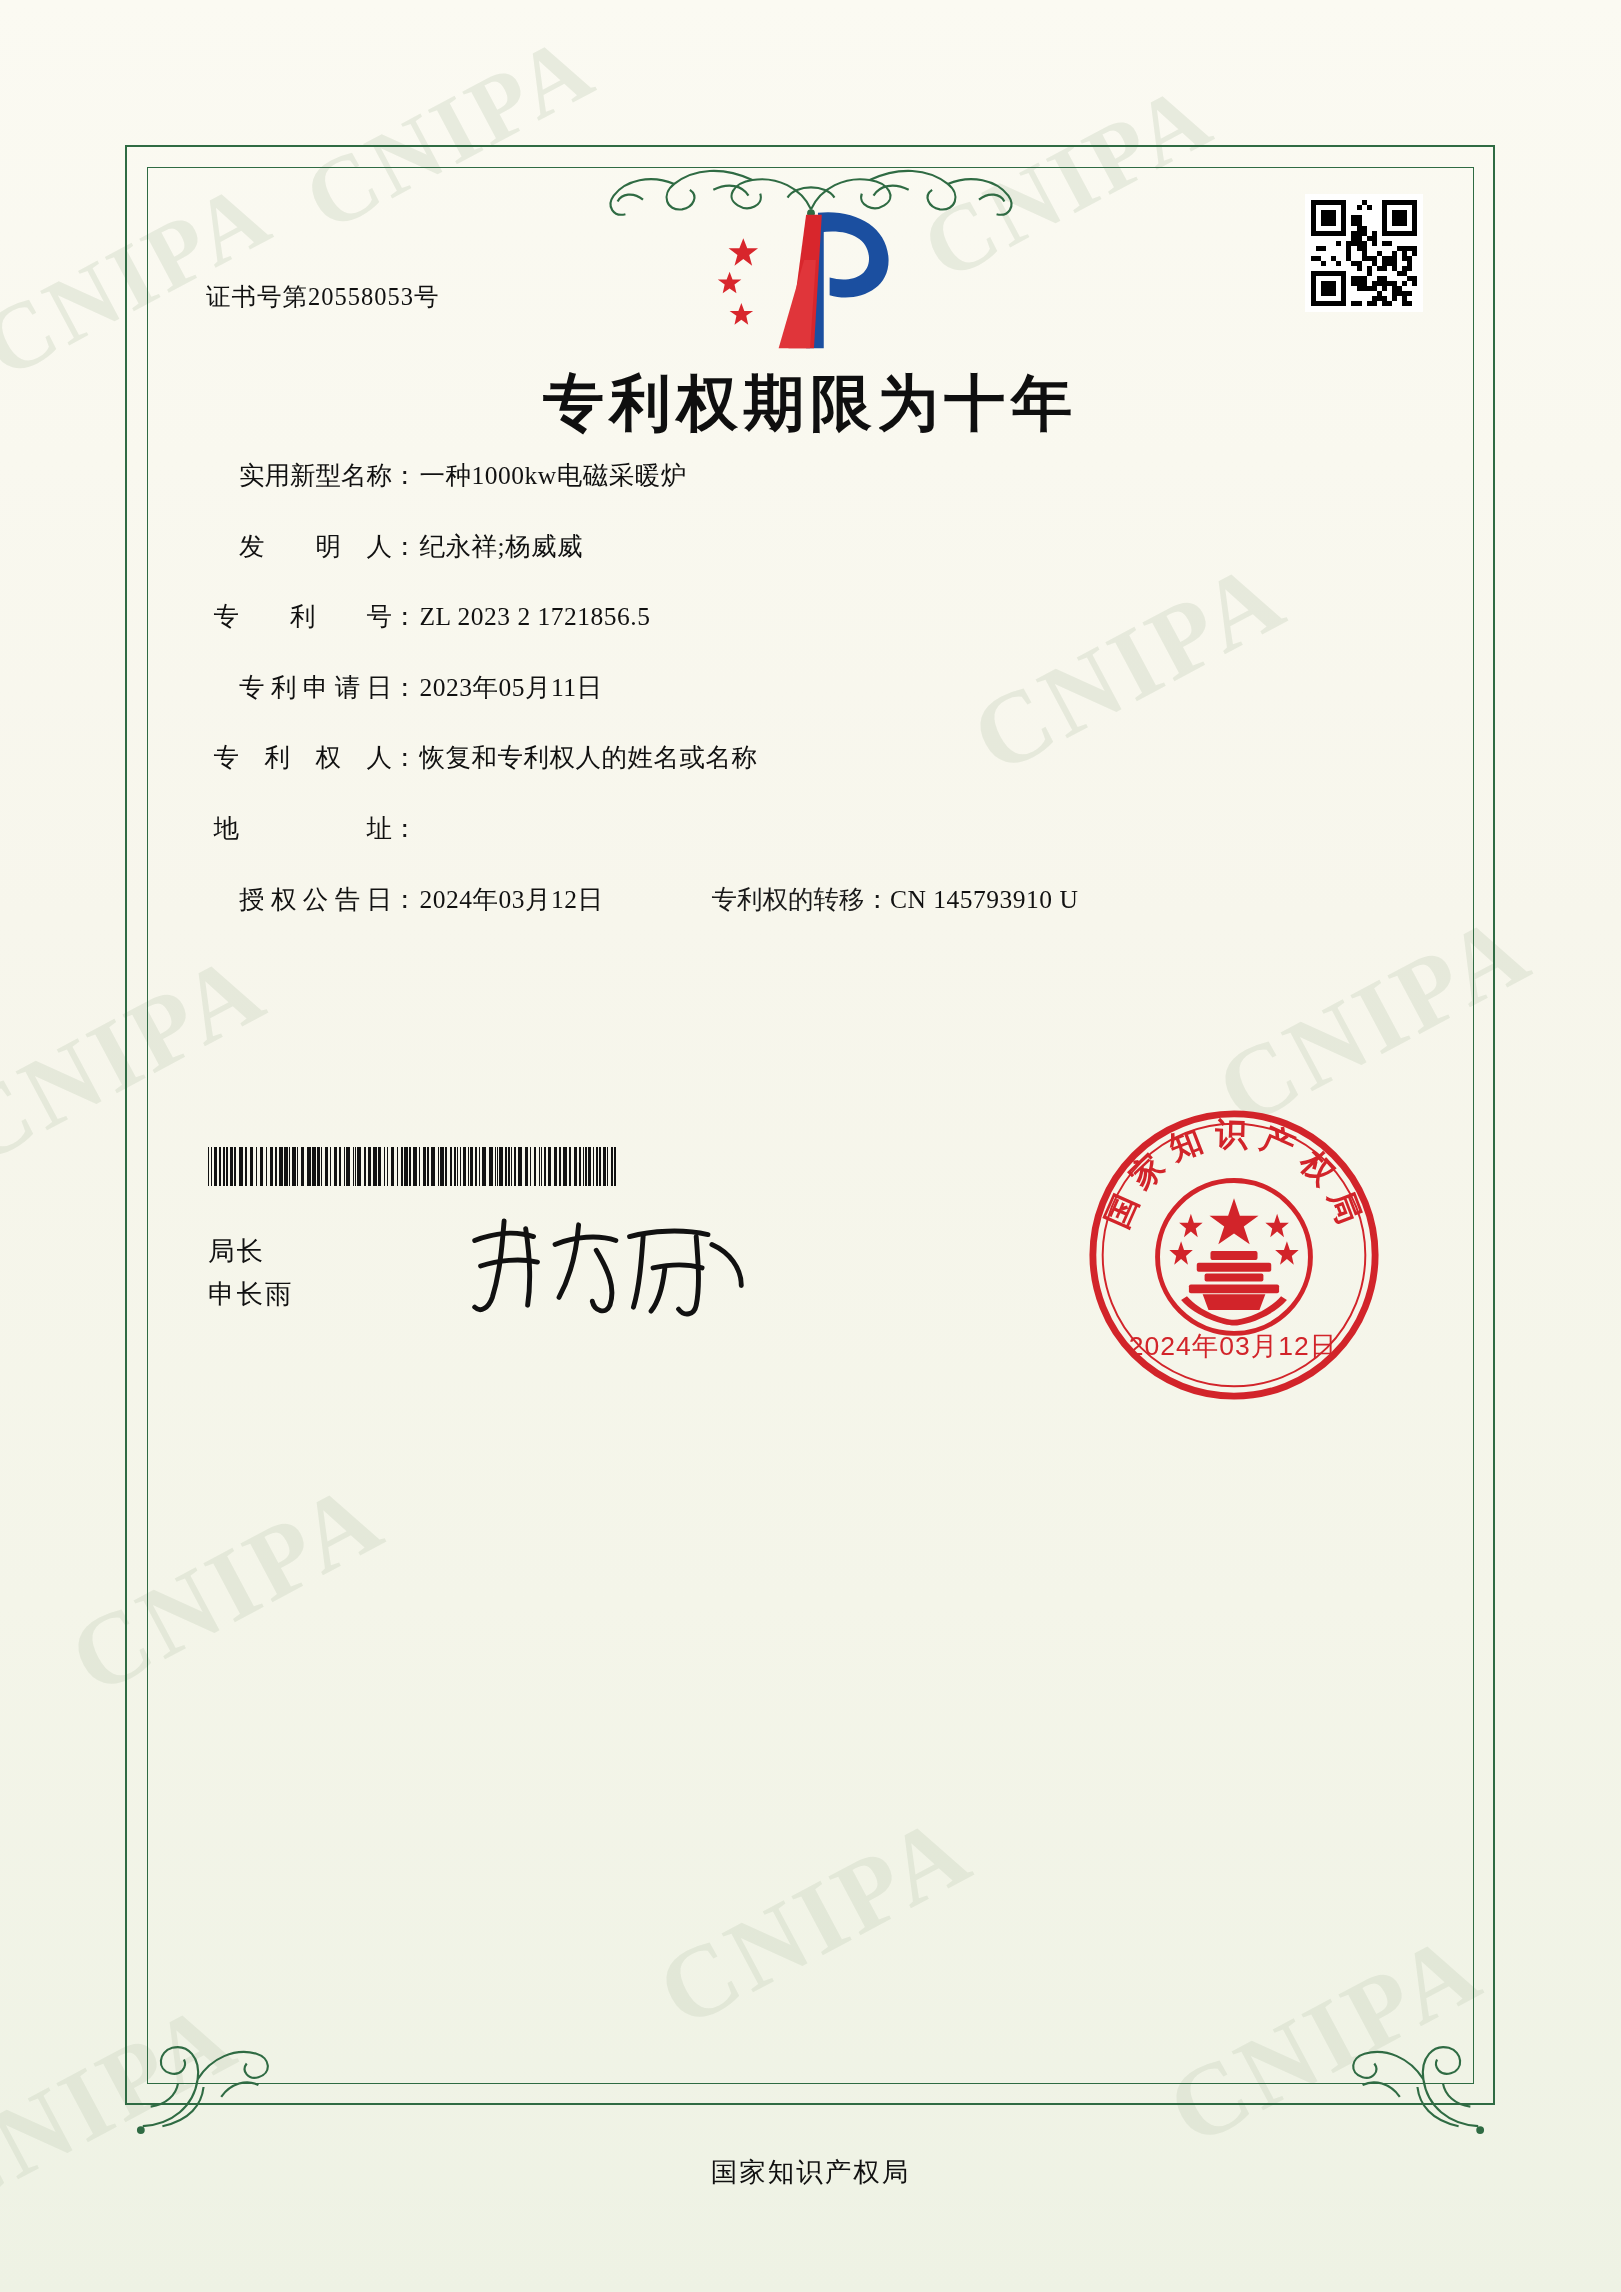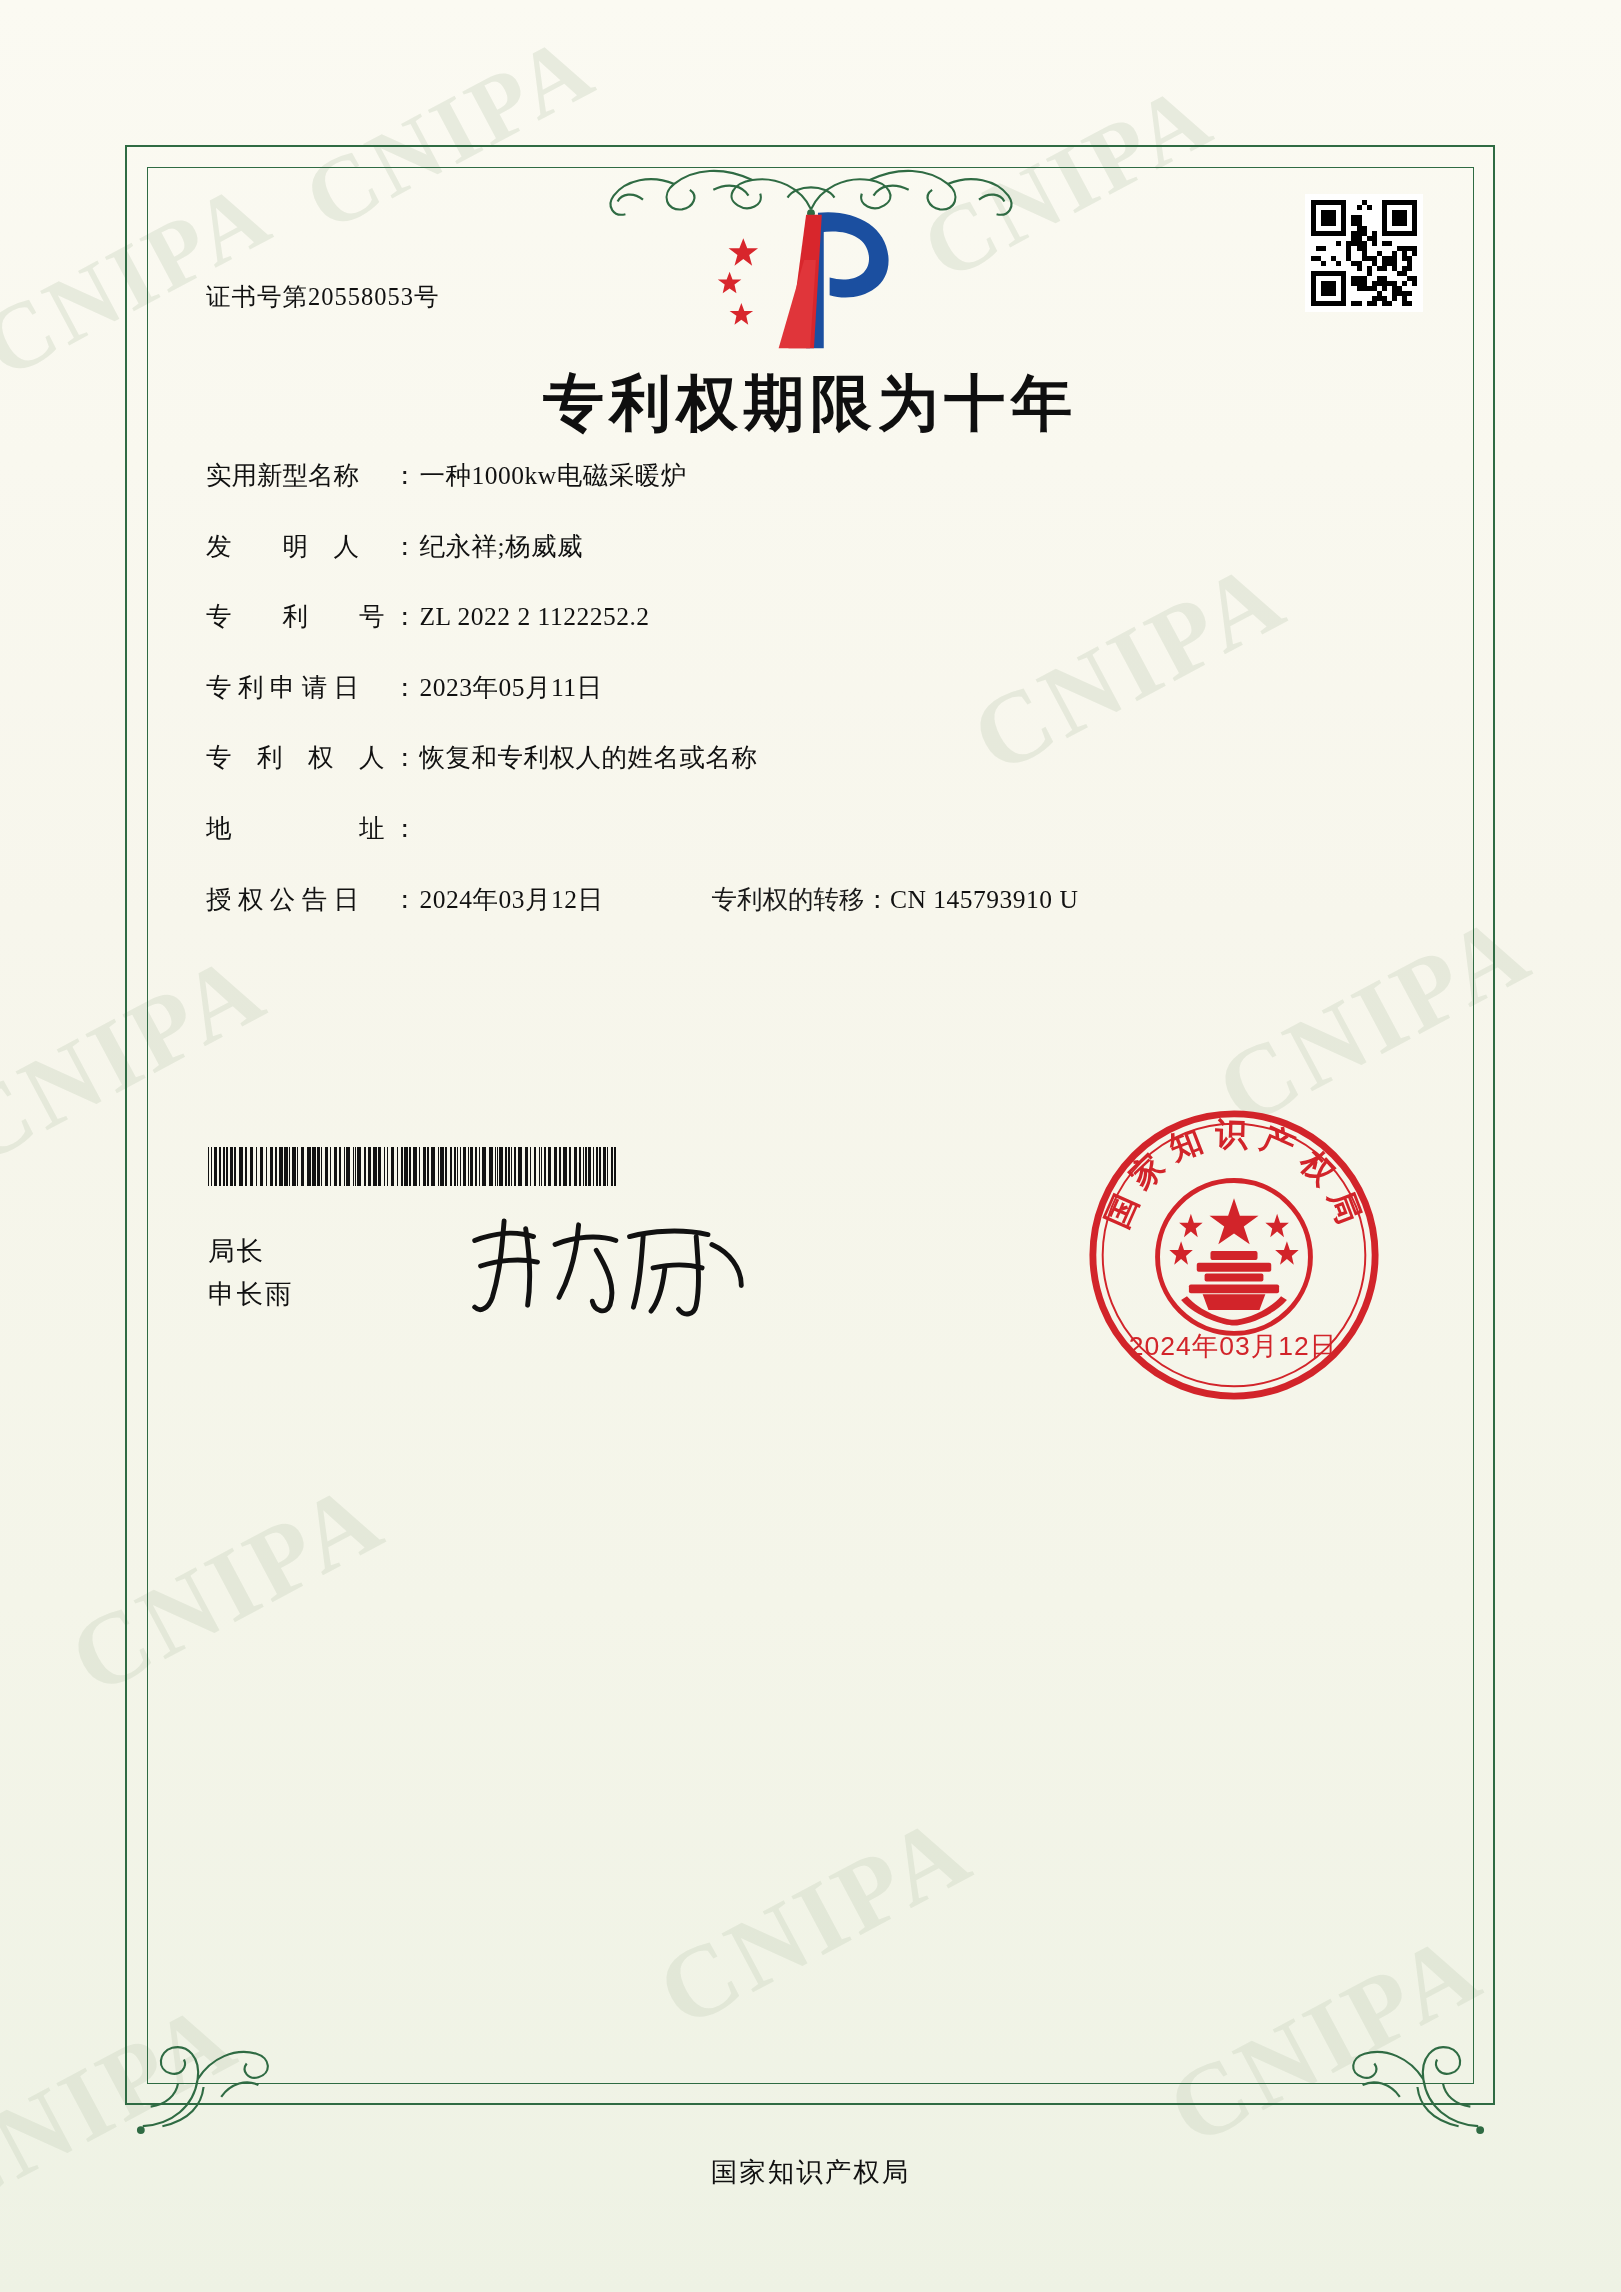--- a/index.html
+++ b/index.html
@@ -136,20 +136,21 @@
     left: 59px;
     top: 294px;
     width: 1215px;
   }
   .row {
     display: flex;
     align-items: baseline;
     margin-bottom: 40px;
     font-size: 25.5px;
     line-height: 1.2;
+    text-align: right;
   }
   .row .lbl {
     width: 186px;
     flex: 0 0 186px;
     color: #111;
     letter-spacing: 0px;
   }
   .row .sep { margin: 0 2px 0 0; }
   .row .val {
     color: #111;
@@ -783,21 +784,21 @@
         <span class="val">一种1000kw电磁采暖炉</span>
       </div>
       <div class="row">
         <span class="lbl">发　　明　人</span>
         <span class="sep">：</span>
         <span class="val">纪永祥;杨威威</span>
       </div>
       <div class="row">
         <span class="lbl">专　　利　　号</span>
         <span class="sep">：</span>
-        <span class="val">ZL 2022 2 1122252.2</span>
+        <span class="val">ZL 2023 2 1721856.5</span>
       </div>
       <div class="row">
         <span class="lbl">专 利 申 请 日</span>
         <span class="sep">：</span>
         <span class="val">2023年05月11日</span>
       </div>
       <div class="row">
         <span class="lbl">专　利　权　人</span>
         <span class="sep">：</span>
         <span class="val">恢复和专利权人的姓名或名称</span>

